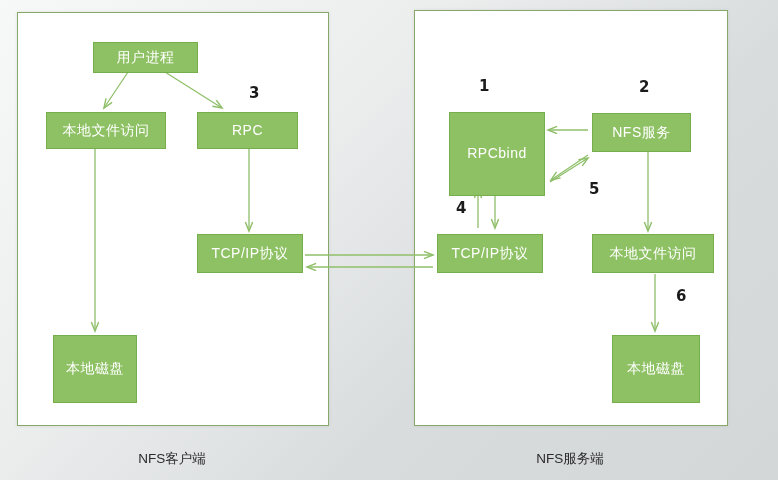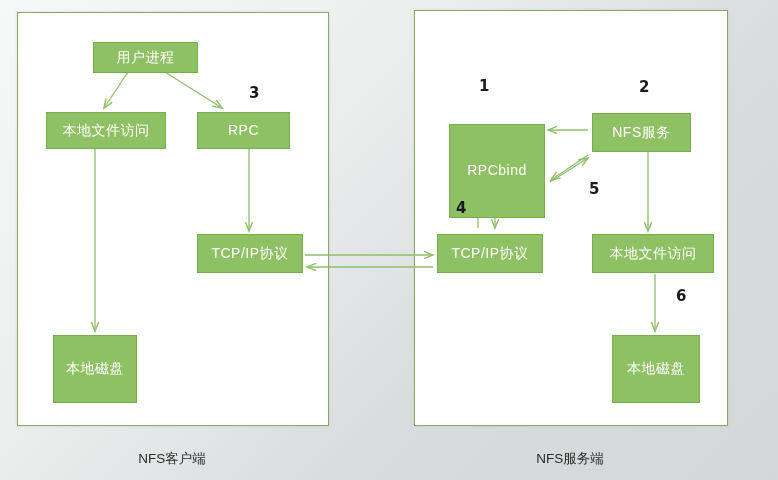--- a/index.html
+++ b/index.html
@@ -70,29 +70,29 @@
       <path d="M648,148 L648,231"></path>
 
       <path d="M655,274 L655,331"></path>
     </g>
   </svg>
 
   <div class="gbox" style="left:93px;top:42px;width:105px;height:31px;">用户进程</div>
 
   <div class="gbox" style="left:46px;top:112px;width:120px;height:37px;">本地文件访问</div>
 
-  <div class="gbox" style="left:197px;top:112px;width:93px;height:37px;">RPC</div>
+  <div class="gbox" style="left:197px;top:112px;width:101px;height:37px;">RPC</div>
 
   <div class="gbox" style="left:197px;top:234px;width:106px;height:39px;">TCP/IP协议</div>
 
   <div class="gbox" style="left:53px;top:335px;width:84px;height:68px;">本地磁盘</div>
 
   <div class="num" style="left:249px;top:84px;">3</div>
 
-  <div class="gbox" style="left:449px;top:124px;width:96px;height:94px;">RPCbind</div>
+  <div class="gbox" style="left:449px;top:112px;width:96px;height:84px;">RPCbind</div>
 
   <div class="gbox" style="left:592px;top:113px;width:99px;height:39px;">NFS服务</div>
 
   <div class="gbox" style="left:437px;top:234px;width:106px;height:39px;">TCP/IP协议</div>
 
   <div class="gbox" style="left:592px;top:234px;width:122px;height:39px;">本地文件访问</div>
 
   <div class="gbox" style="left:612px;top:335px;width:88px;height:68px;">本地磁盘</div>
 
   <div class="num" style="left:479px;top:77px;">1</div>

